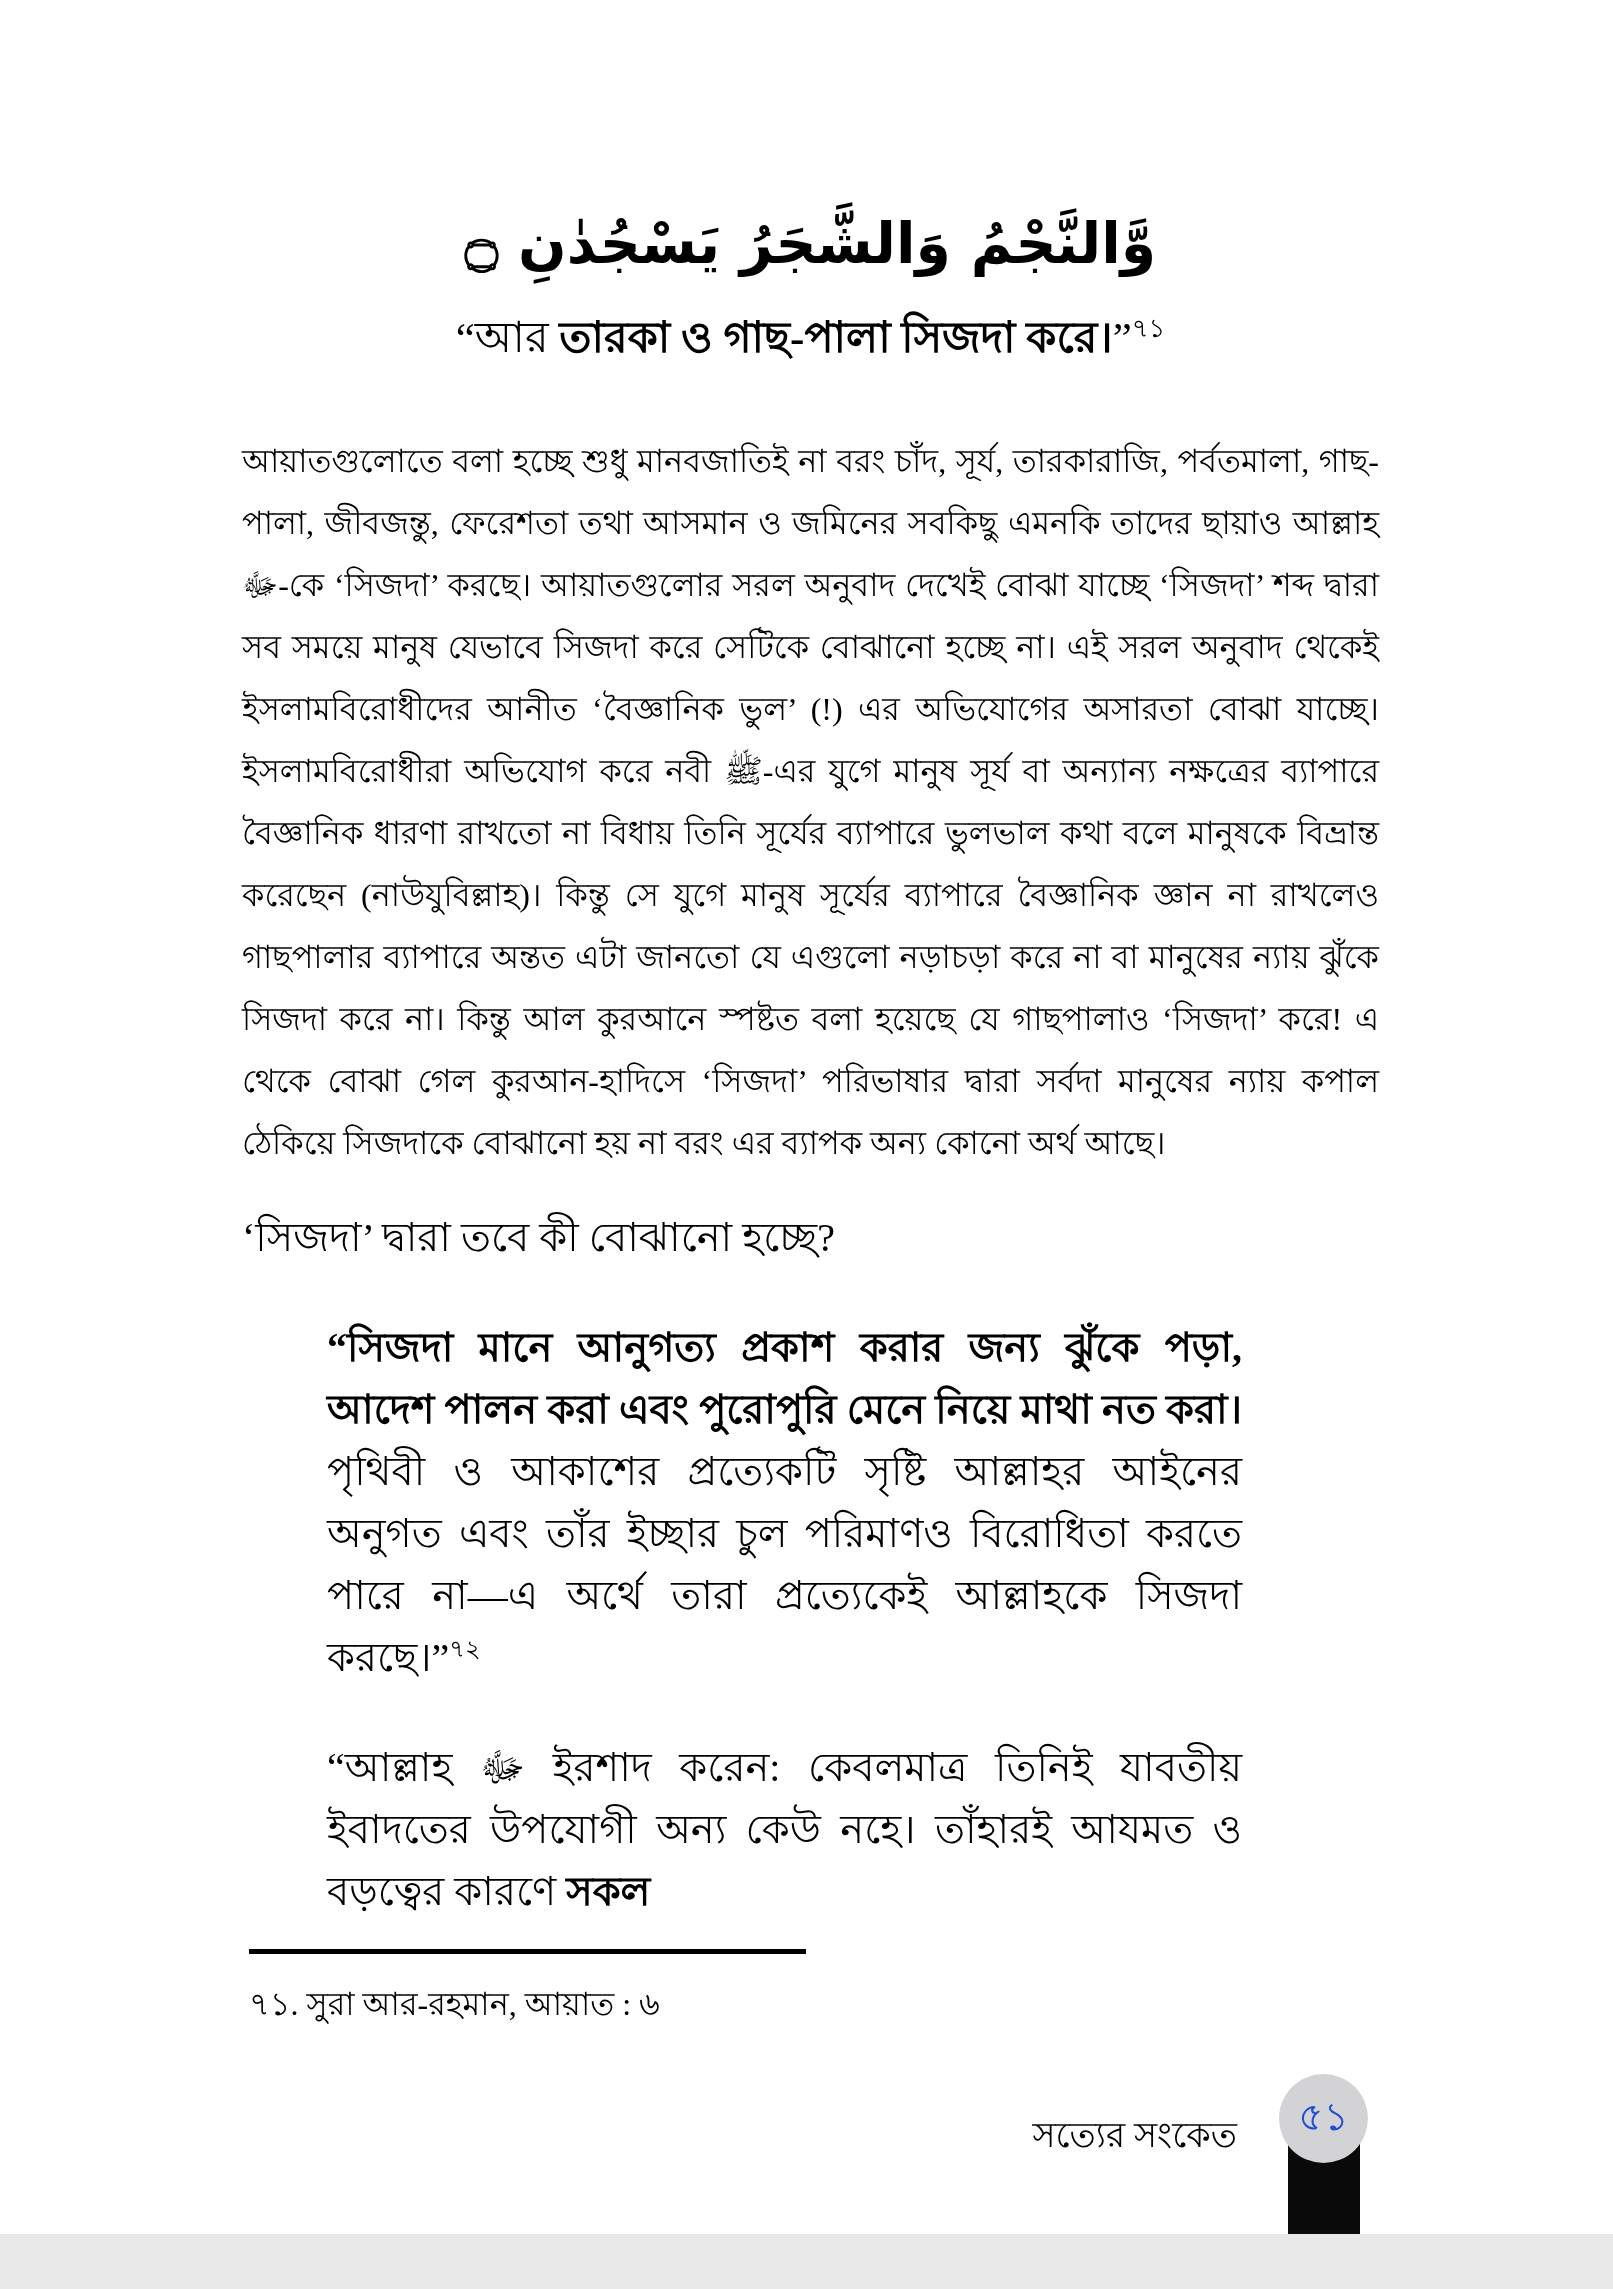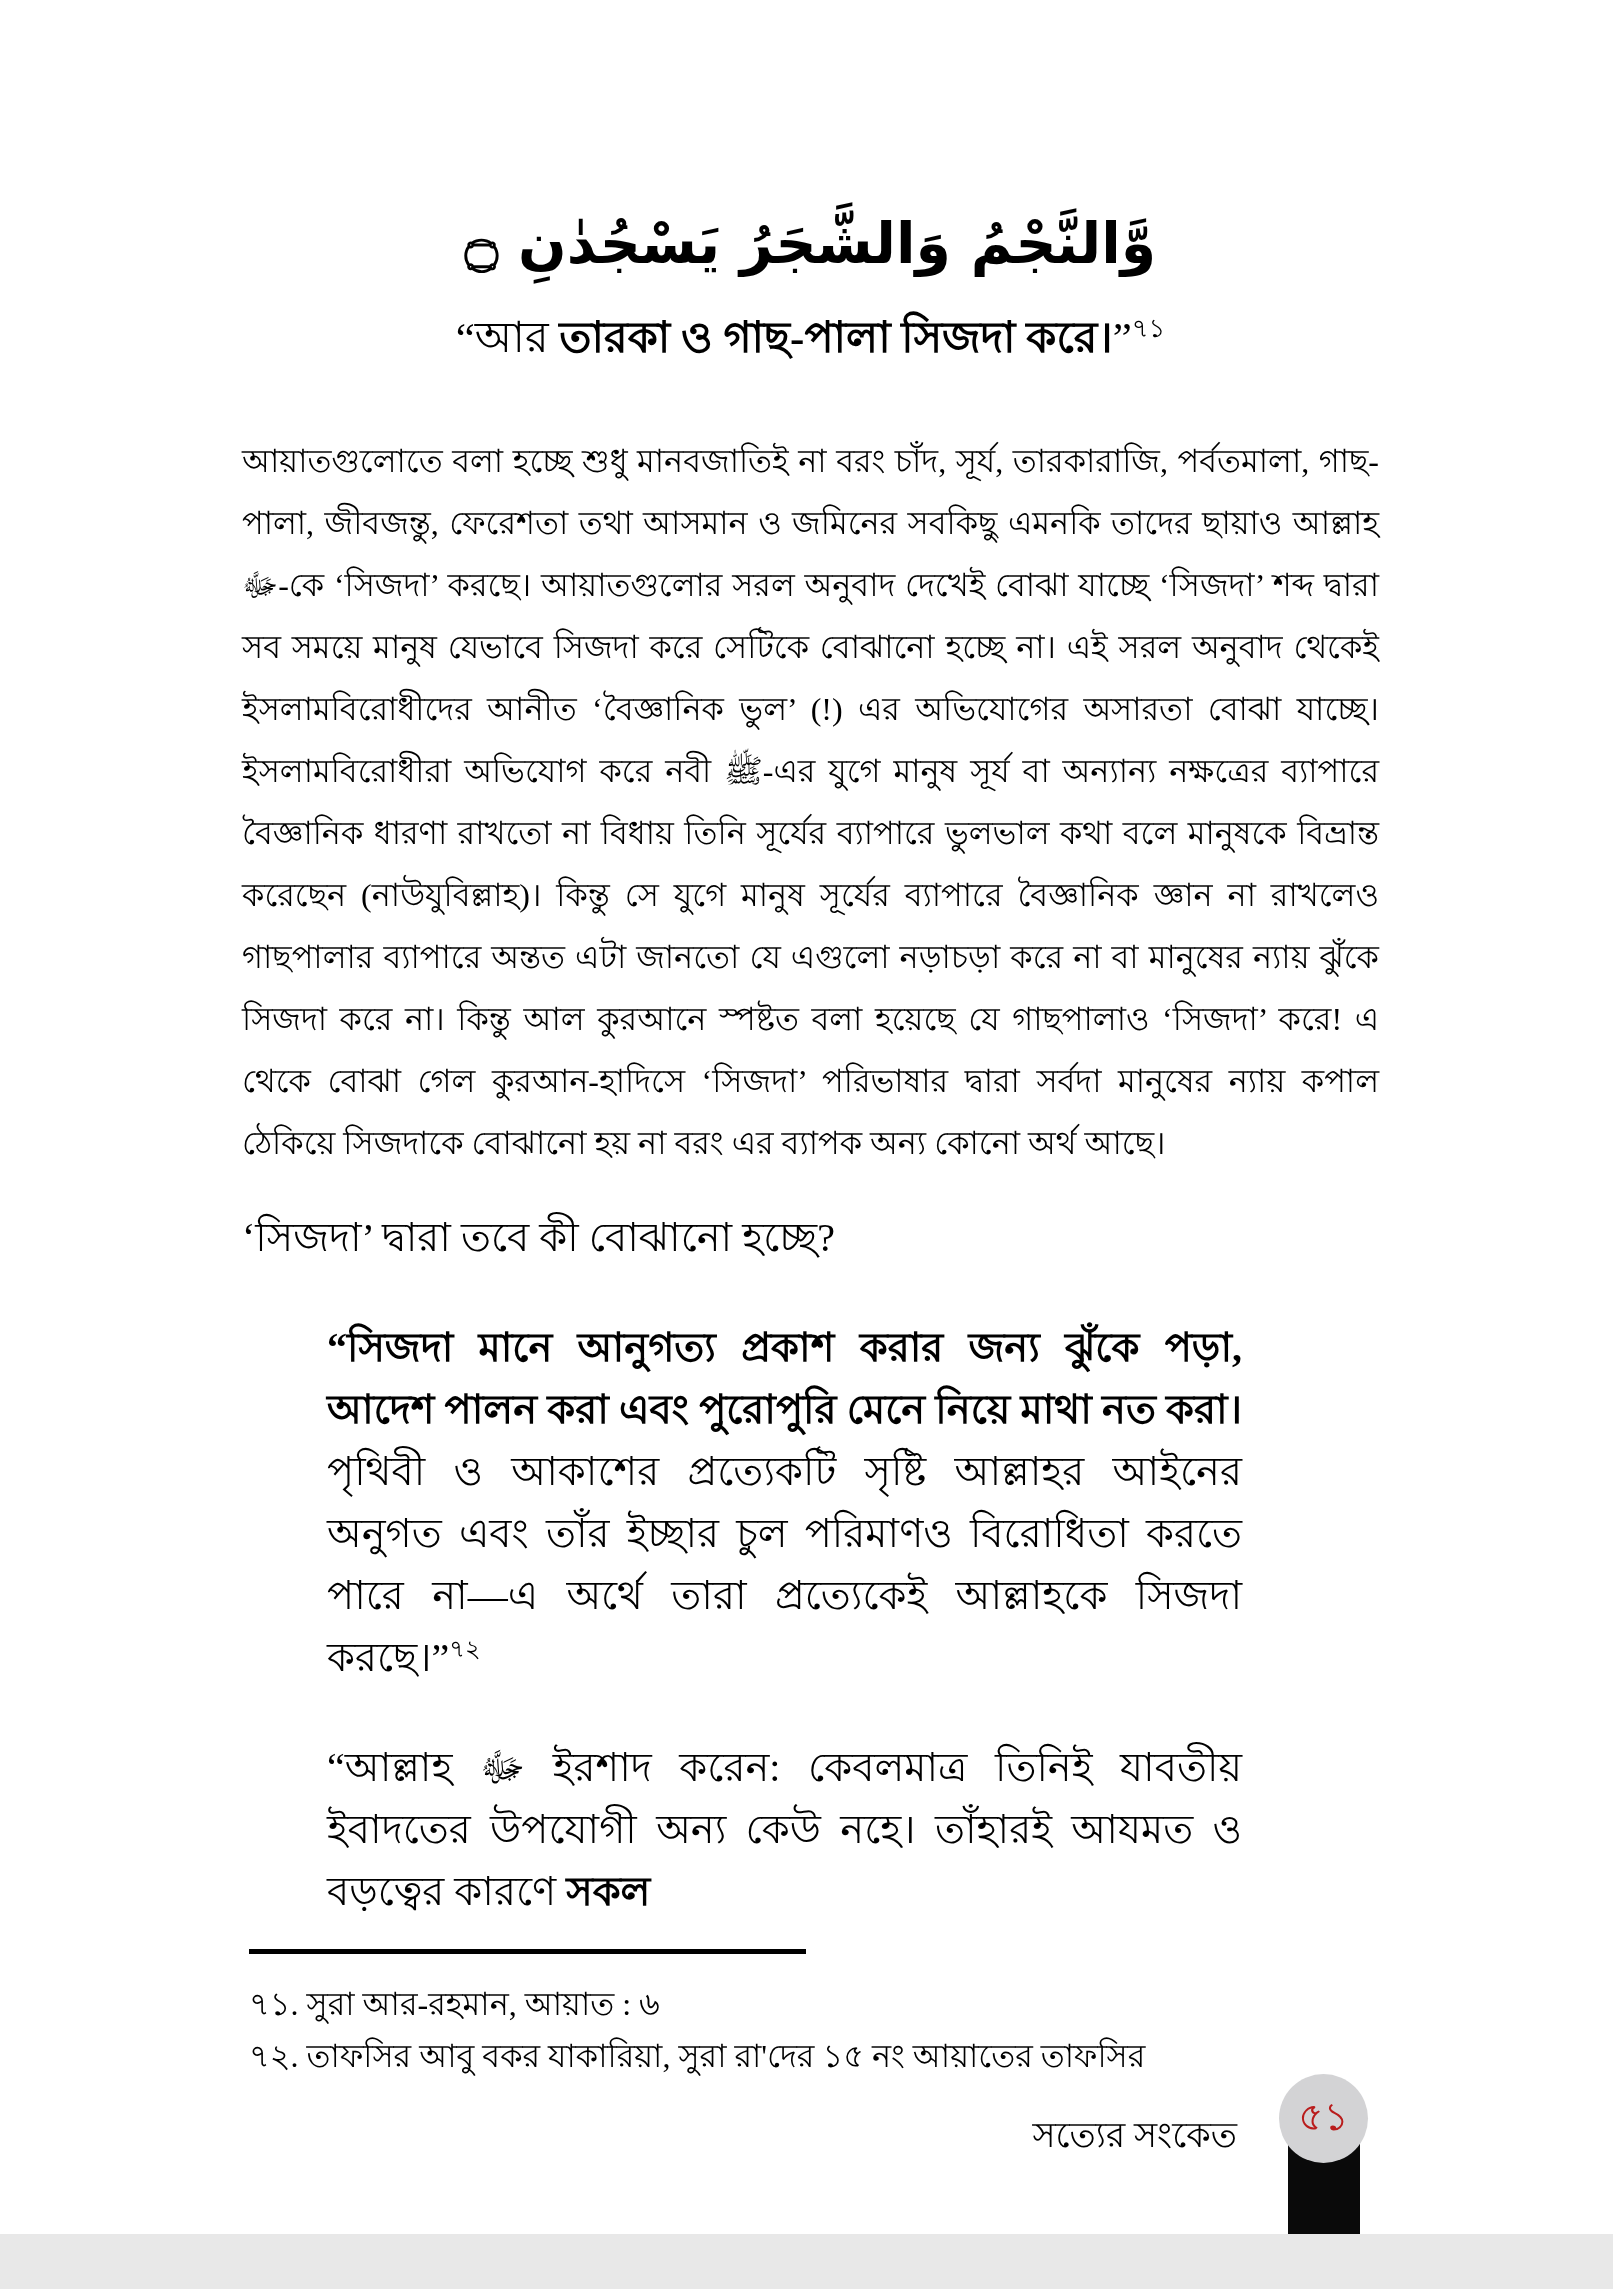--- a/index.html
+++ b/index.html
@@ -98,21 +98,21 @@
     height: 89px;
     border-radius: 50%;
     background: #d3d3d5;
     display: flex;
     align-items: center;
     justify-content: center;
     z-index: 2;
   }
   .page-number {
     font-size: 39px;
-    color: #b91c1c;
+    color: #1d4ed8;
   }
 </style>
 </head>
 <body>
 
 <div class="page">
 
   <div class="content">
 
     <div class="arabic-verse">وَّالنَّجْمُ وَالشَّجَرُ يَسْجُدٰنِ ۝</div>
@@ -126,21 +126,20 @@
     <div class="blockquote"><span class="bold">“সিজদা মানে আনুগত্য প্রকাশ করার জন্য ঝুঁকে পড়া, আদেশ পালন করা এবং পুরোপুরি মেনে নিয়ে মাথা নত করা।</span><span> পৃথিবী ও আকাশের প্রত্যেকটি সৃষ্টি আল্লাহর আইনের অনুগত এবং তাঁর ইচ্ছার চুল পরিমাণও বিরোধিতা করতে পারে না—এ অর্থে তারা প্রত্যেকেই আল্লাহকে সিজদা করছে।”</span><sup class="ref">৭২</sup></div>
 
 
     <div class="blockquote"><span>“আল্লাহ ﷻ ইরশাদ করেন: কেবলমাত্র তিনিই যাবতীয় ইবাদতের উপযোগী অন্য কেউ নহে। তাঁহারই আযমত ও বড়ত্বের কারণে </span><span class="bold">সকল</span></div>
 
   </div>
 
   <div class="footnote-block">
     <div class="footnote-divider"></div>
     <div class="footnote-item">৭১.  সুরা আর-রহমান, আয়াত : ৬</div>
-    <div class="footnote-item">৭২.  তাফসির আবু বকর যাকারিয়া, সুরা রা'দের ১৫ নং আয়াতের তাফসির</div>
   </div>
 
   <div class="footer-book-title">সত্যের সংকেত</div>
 
   <div class="page-tab-bar"></div>
 
   <div class="page-number-circle">
     <span class="page-number">৫১</span>
   </div>
 

